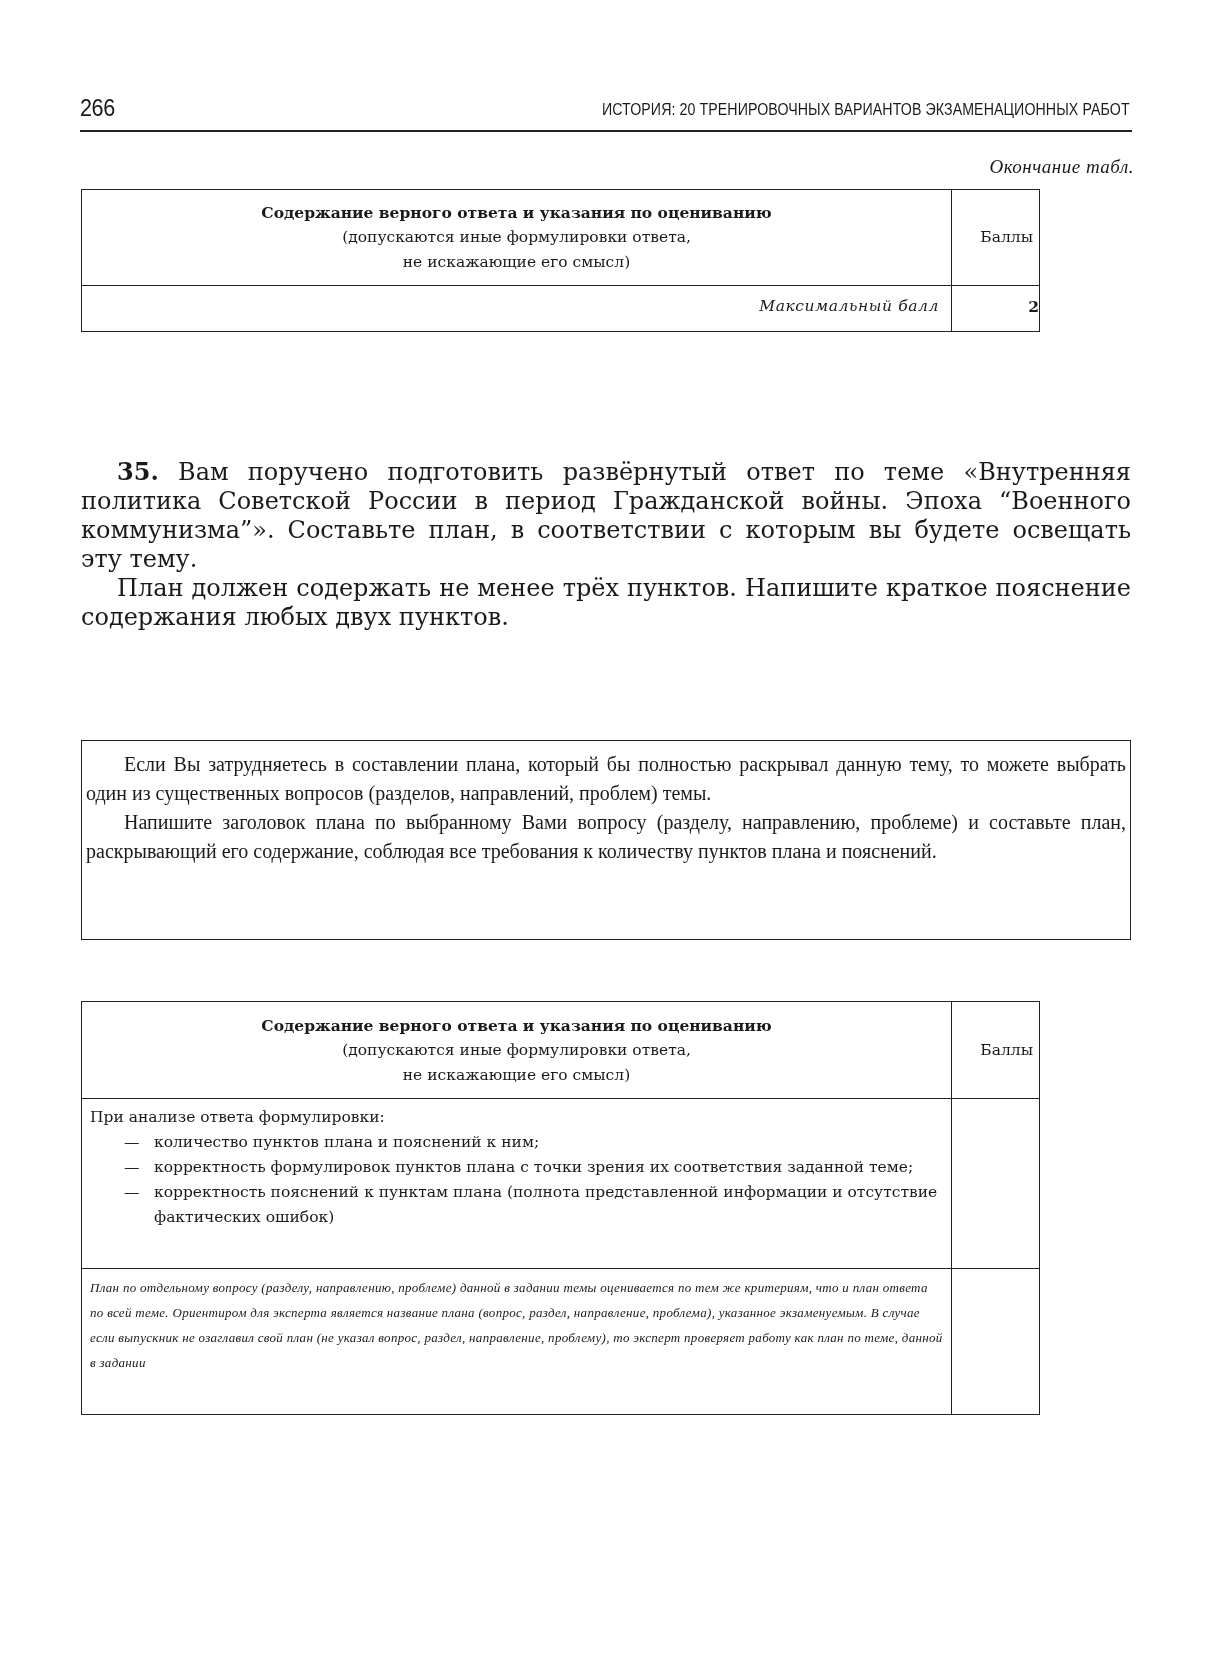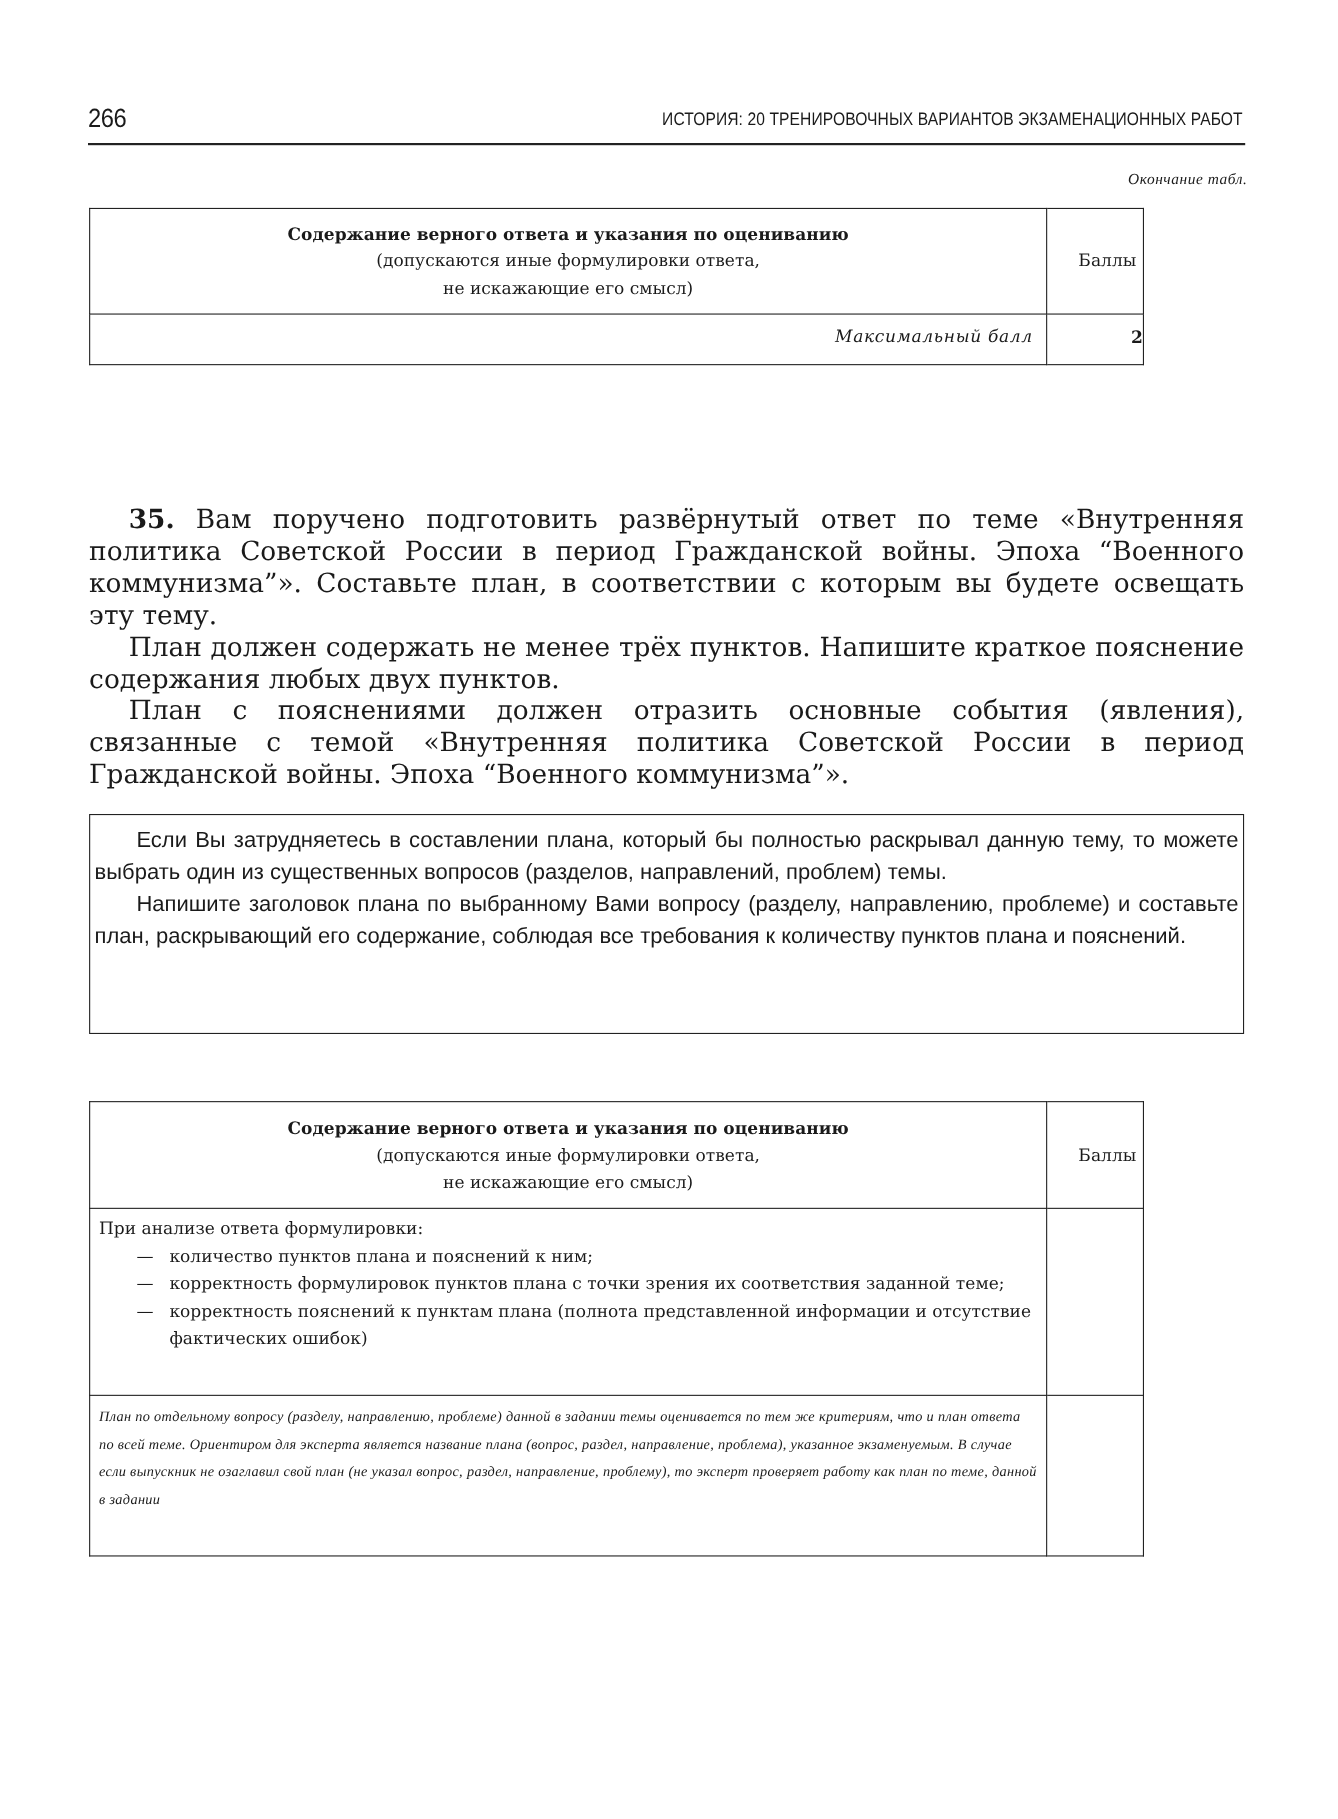--- a/index.html
+++ b/index.html
@@ -30,21 +30,21 @@
       position: absolute; right: 2px; top: 8px;
       font-size: 16.5px;
       transform: scaleX(0.86); transform-origin: right;
       letter-spacing: 0.1px;
     }
 
     .table-caption {
       position: absolute; right: 82px; top: 156px;
       font-family: "Liberation Serif", "DejaVu Serif", serif;
       font-style: italic;
-      font-size: 14px;
+      font-size: 19px;
       letter-spacing: 0.5px;
     }
 
     
     table.grade {
       position: absolute;
       left: 81px;
       width: 959px;
       border-collapse: collapse;
       font-family: "DejaVu Serif", serif;
@@ -116,21 +116,21 @@
     .task p { text-indent: 36px; }
     .task-number { font-weight: bold; }
 
     .hint-box {
       position: absolute;
       left: 81px; top: 740px;
       width: 1050px;
       height: 200px;
       border: 1.6px solid #222;
       padding: 9px 4px 0 4px;
-      font-family: Liberation Sans, sans-serif;
+      font-family: Liberation Serif, serif;
       font-size: 20px;
       line-height: 29px;
       text-align: justify;
     }
     .hint-box p { text-indent: 38px; }
   </style>
 </head>
 <body>
 
 <div class="running-head">
@@ -153,21 +153,20 @@
   <tr class="row-max">
     <td class="max-label">Максимальный балл</td>
     <td class="col-points max-value">2</td>
   </tr>
 </tbody>
   </table>
 
 <div class="task">
   <p><span class="task-number">35.</span> <span>Вам поручено подготовить развёрнутый ответ по теме «Внутренняя политика Советской России в период Гражданской войны. Эпоха “Военного коммунизма”». Составьте план, в соответствии с которым вы будете освещать эту тему.</span></p>
   <p>План должен содержать не менее трёх пунктов. Напишите краткое пояснение содержания любых двух пунктов.</p>
-  <p>План с пояснениями должен отразить основные события (явления), связанные с темой «Внутренняя политика Советской России в период Гражданской войны. Эпоха “Военного коммунизма”».</p>
 </div>
 
 <div class="hint-box">
   <p>Если Вы затрудняетесь в составлении плана, который бы полностью раскрывал данную тему, то можете выбрать один из существенных вопросов (разделов, направлений, проблем) темы.</p>
   <p>Напишите заголовок плана по выбранному Вами вопросу (разделу, направлению, проблеме) и составьте план, раскрывающий его содержание, соблюдая все требования к количеству пунктов плана и пояснений.</p>
 </div>
 
 <table class="grade" id="table2">
   <tbody>
       <tr class="hdr-row">

